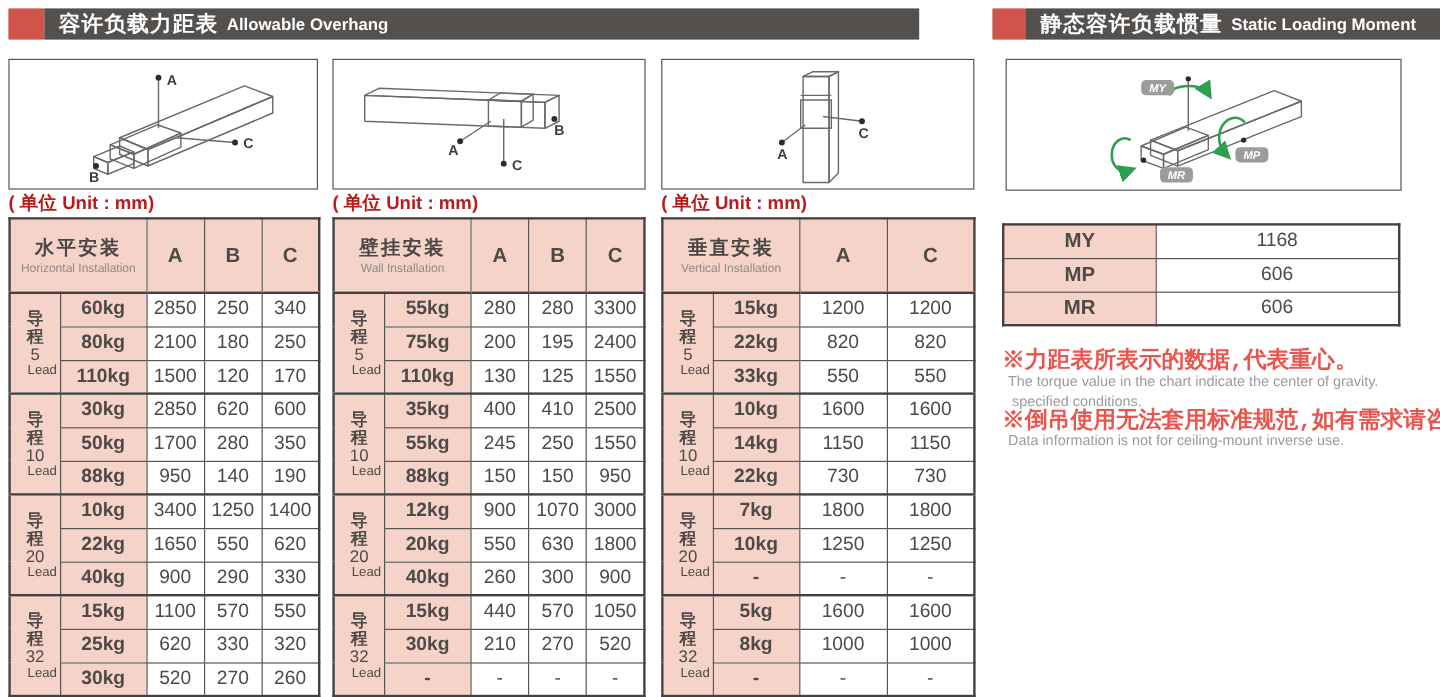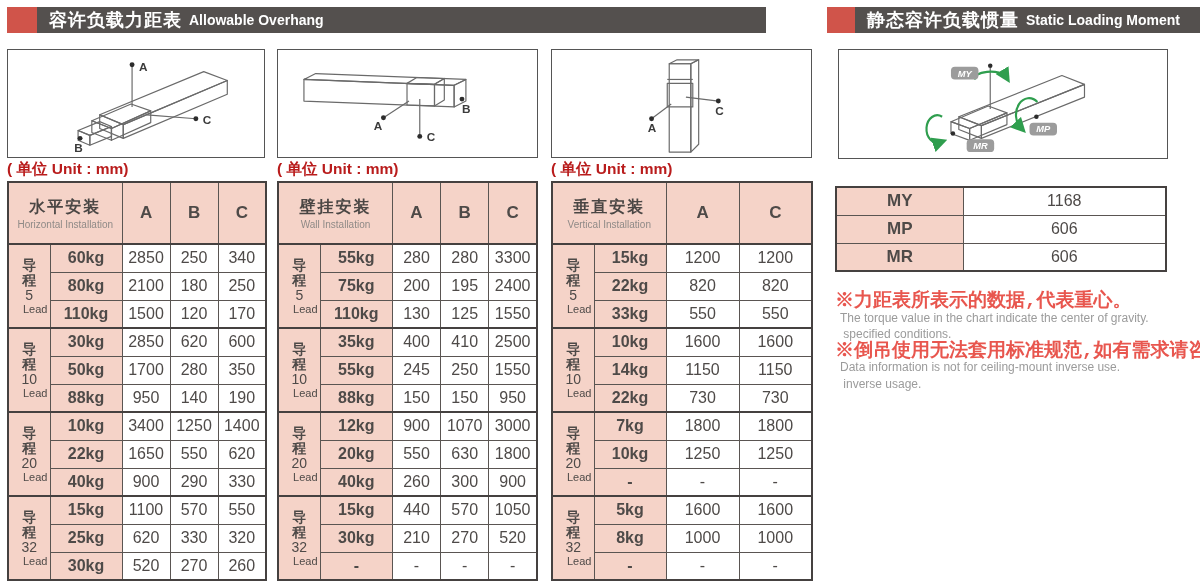--- a/index.html
+++ b/index.html
@@ -549,17 +549,16 @@
       <div class="note">
         <div class="note-zh">※力距表所表示的数据,代表重心。</div>
         <div class="note-en">The torque value in the chart indicate the center of gravity.</div>
       </div>
       <div class="note">
         <div class="note-en"> specified conditions.</div>
       </div>
       <div class="note">
         <div class="note-zh">※倒吊使用无法套用标准规范,如有需求请咨询我司业务。</div>
         <div class="note-en">Data information is not for ceiling-mount inverse use.</div>
-        <div class="note-en"> inverse usage.</div>
       </div>
     </div>
 
 </div>
 
 </body></html>

